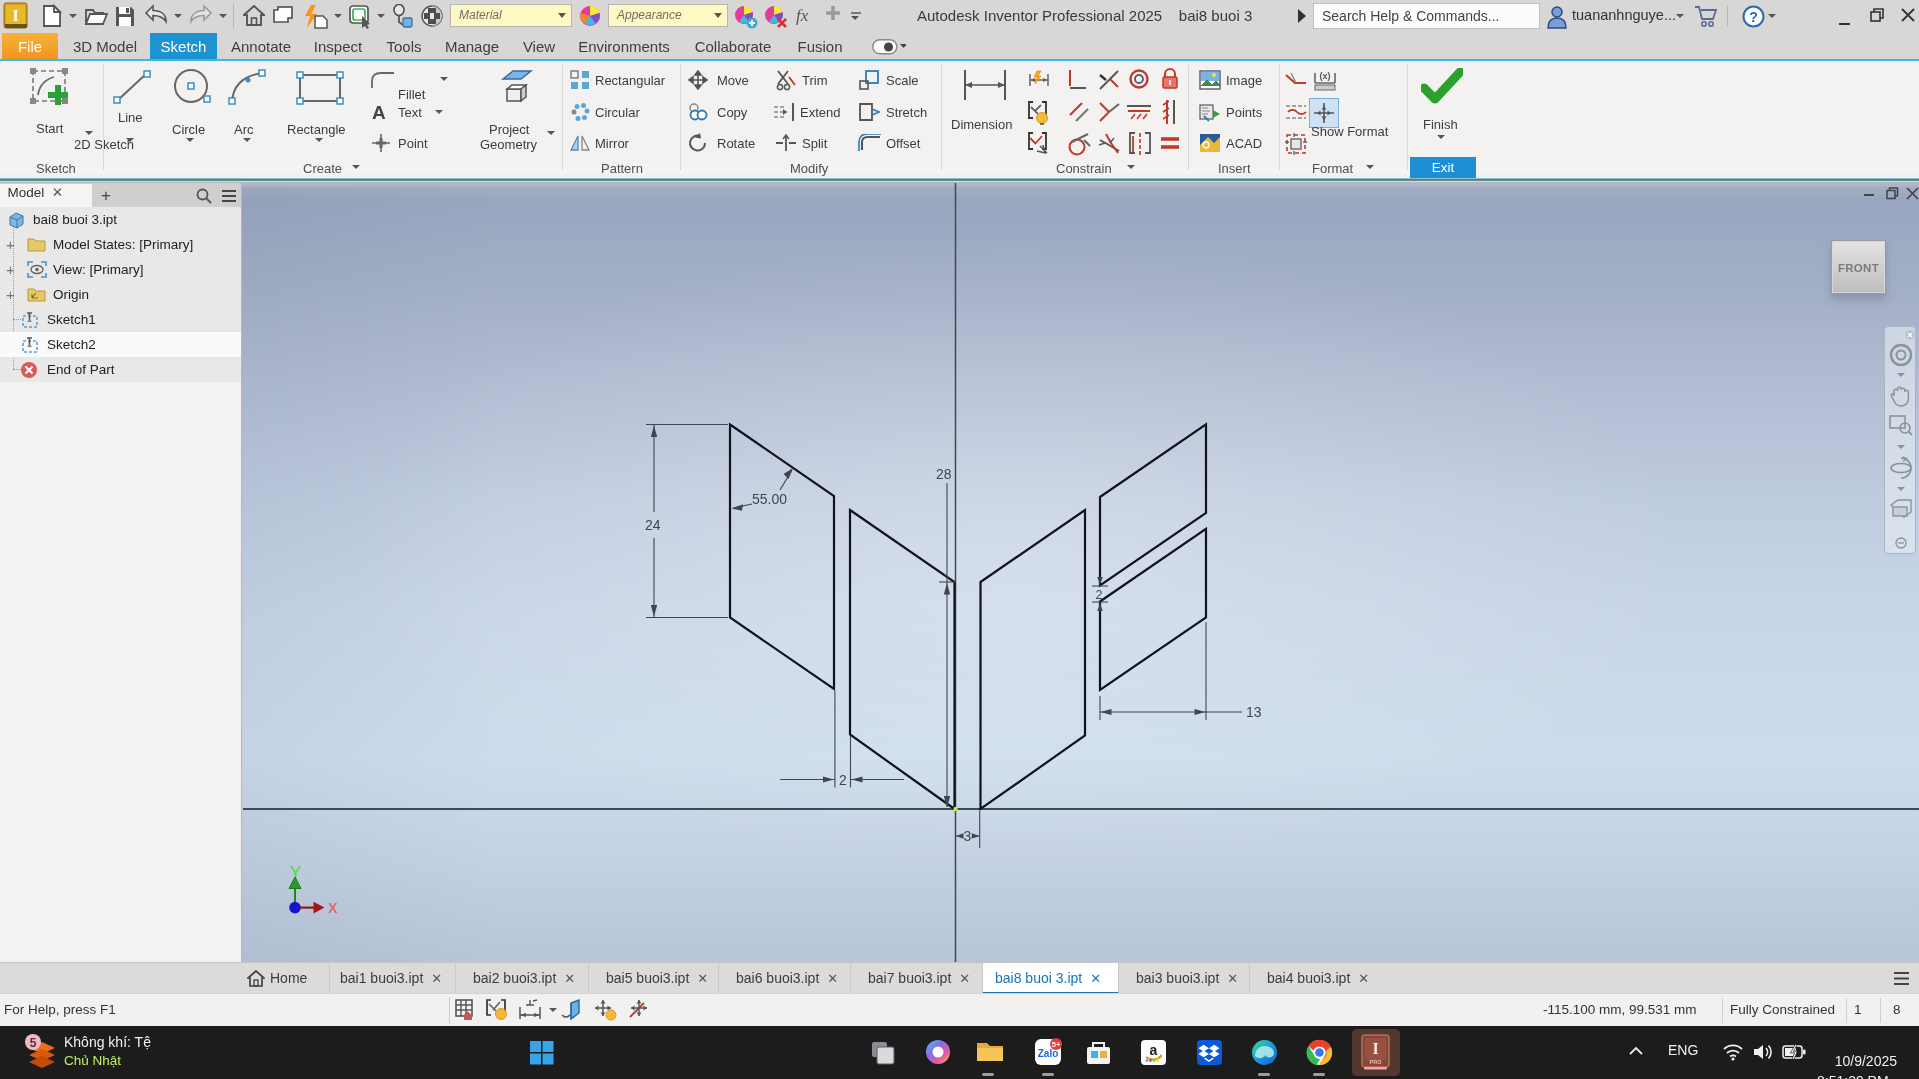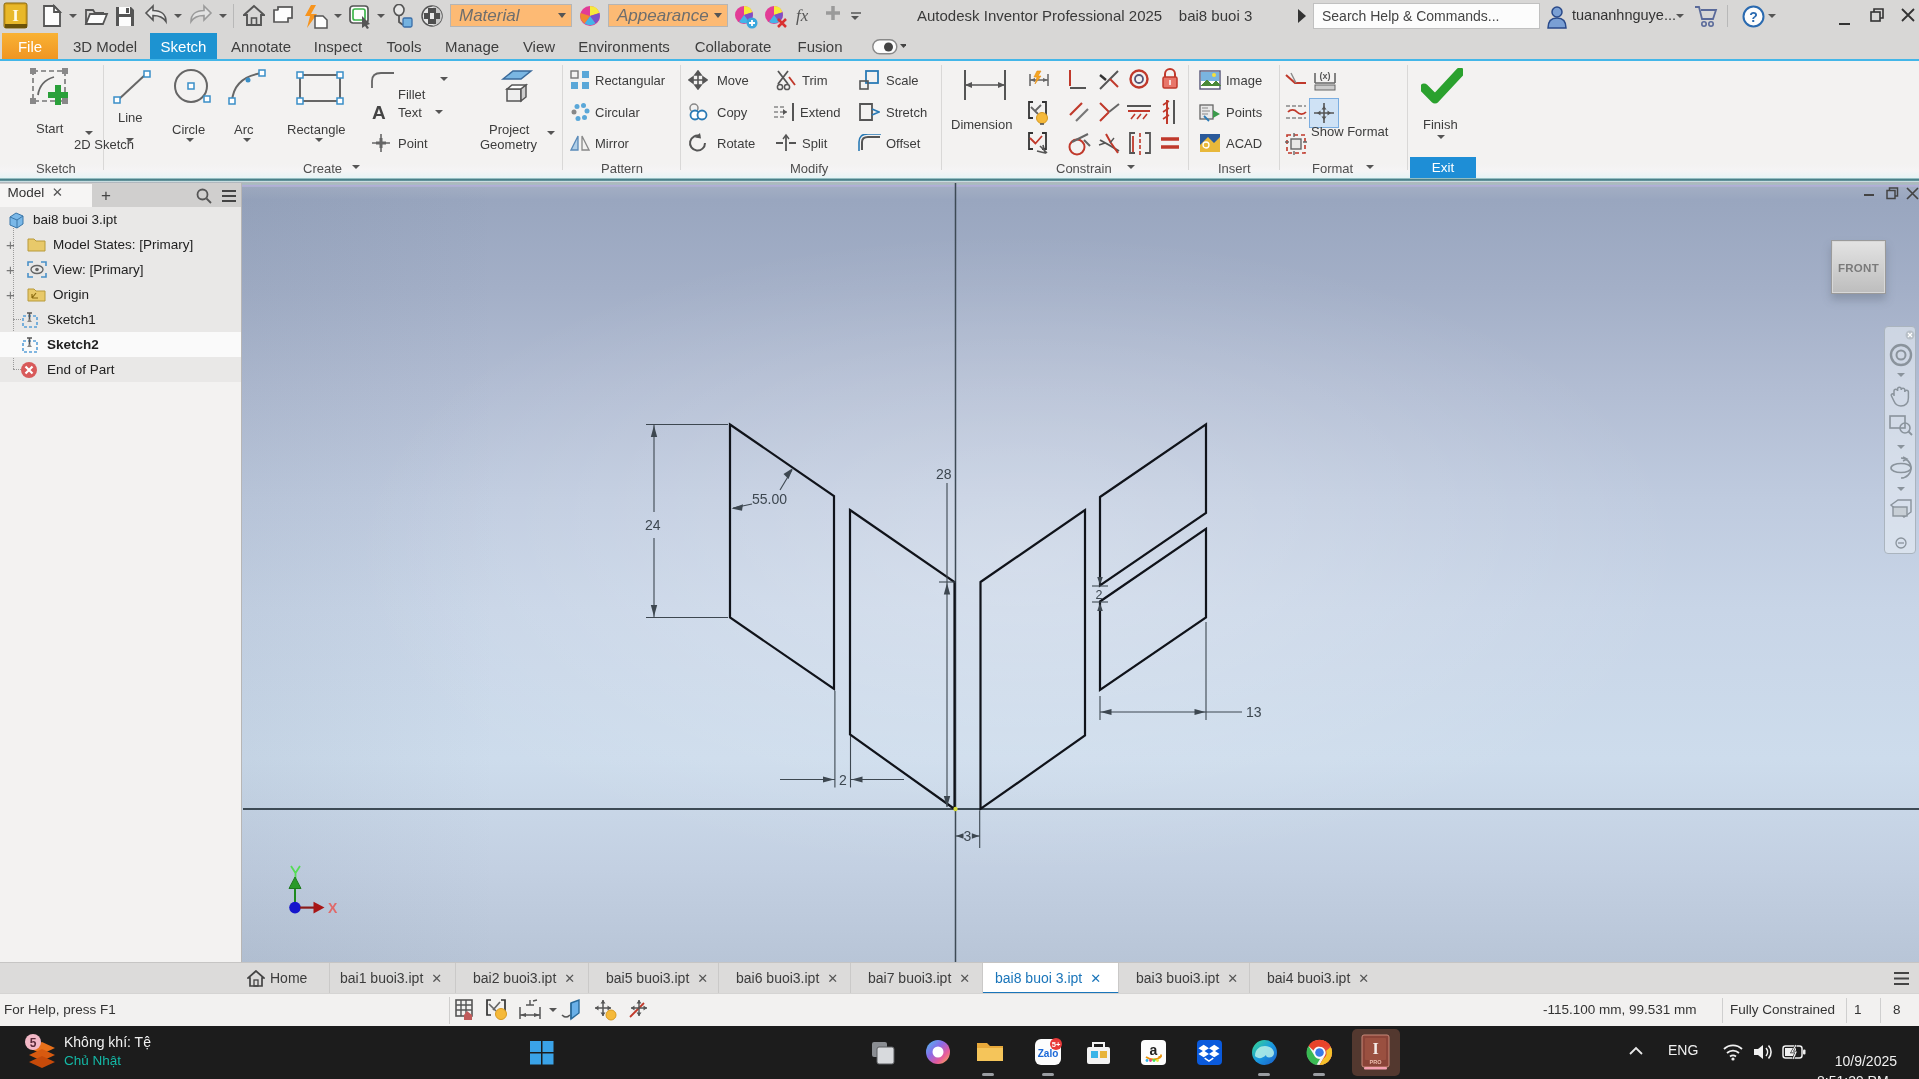--- a/index.html
+++ b/index.html
@@ -3,21 +3,21 @@
 <meta charset="utf-8">
 <style>
   * { margin:0; padding:0; box-sizing:border-box; }
   html,body { width:1919px; height:1079px; overflow:hidden; font-family:"Liberation Sans", sans-serif; }
   .abs { position:absolute; }
   #page { position:relative; width:1919px; height:1079px; background:#f3f2f1; }
 
   
   #titlebar { position:absolute; left:0; top:0; width:1919px; height:33px; background:#d8d7d6; }
   .qicon { position:absolute; top:4px; }
-  .combo { position:absolute; top:4px; height:23px; background:#fdba74; border:1px solid #b5b5b5; color:#6e6e6e; font-style:italic; font-size:17px; line-height:21px; padding-left:8px; }
+  .combo { position:absolute; top:4px; height:23px; background:#fef9c3; border:1px solid #b5b5b5; color:#6e6e6e; font-style:italic; font-size:12px; line-height:21px; padding-left:8px; }
   .combo .arr { position:absolute; right:5px; top:8px; width:0; height:0; border-left:4px solid transparent; border-right:4px solid transparent; border-top:5px solid #555; }
   #title-text { position:absolute; left:917px; top:7px; font-size:15px; color:#3a3a3a; }
   #searchbox { position:absolute; left:1313px; top:3px; width:227px; height:26px; background:#fcfcfc; border:1px solid #c0c0c0; font-size:14px; color:#444; line-height:24px; padding-left:8px; }
   .wbtn { position:absolute; top:0px; width:30px; height:30px; color:#333; font-size:15px; text-align:center; line-height:30px; }
 
   
   #tabrow { position:absolute; left:0; top:33px; width:1919px; height:28px; background:#d8d7d6; }
   #tabrow .tab { position:absolute; top:0; height:28px; line-height:28px; font-size:15px; color:#3e3e3e; text-align:center; }
   #bluestrip { position:absolute; left:0; top:59px; width:1919px; height:2px; background:#43b6e8; }
 
@@ -662,21 +662,21 @@
           <path d="M7 12 l2.5 -3 l2.5 3" fill="#888"></path>
         </svg>
         <span style="position:absolute; left:47px;">Sketch1</span>
       </div>
       <div class="tree" style="top:149px; background:#fafafa;">
         <svg class="abs" style="left:20px; top:3px;" width="20" height="19" viewBox="0 0 20 19">
           <rect x="3" y="6" width="14" height="11" fill="none" stroke="#5aa0d8" stroke-width="1.6" stroke-dasharray="3 2"></rect>
           <path d="M7 3 h5 M9.5 3 v9" stroke="#555" stroke-width="1.6"></path>
           <path d="M7 12 l2.5 -3 l2.5 3" fill="#888"></path>
         </svg>
-        <span style="position:absolute; left:47px; font-weight:bold;">Sketch2</span>
+        <span style="position:absolute; left:47px; font-weight:normal;">Sketch2</span>
       </div>
       <div class="tree" style="top:174px;">
         <svg class="abs" style="left:20px; top:4px;" width="18" height="18" viewBox="0 0 18 18">
           <circle cx="9" cy="9" r="8" fill="#d85a5a"></circle>
           <path d="M5.5 5.5 L12.5 12.5 M12.5 5.5 L5.5 12.5" stroke="#fff" stroke-width="2.2"></path>
         </svg>
         <span style="position:absolute; left:47px;">End of Part</span>
       </div>
     </div>
 
@@ -800,21 +800,21 @@
   <div id="taskbar">
 
     <svg class="abs" style="left:25px; top:6px;" width="34" height="42" viewBox="0 0 34 42">
       <path d="M4 16 l13 -6 l13 6 l-13 6 z" fill="#e8701a"></path>
       <path d="M4 23 l13 -6 l13 6 l-13 6 z" fill="#d85a10"></path>
       <path d="M4 30 l13 -6 l13 6 l-13 6 z" fill="#c64a0a"></path>
       <circle cx="8" cy="10" r="8" fill="#f2b8c6"></circle>
       <text x="8" y="14.5" font-size="12" fill="#5a2a3a" text-anchor="middle" font-weight="bold">5</text>
     </svg>
     <div class="abs" style="left:64px; top:8px; font-size:14px; color:#f2f2f2;">Không khí: Tệ</div>
-    <div class="abs" style="left:64px; top:27px; font-size:13.5px; color:#14b8a6;">Chủ Nhật</div>
+    <div class="abs" style="left:64px; top:27px; font-size:13.5px; color:#bef264;">Chủ Nhật</div>
 
     <svg class="abs" style="left:529px; top:14px;" width="25" height="25" viewBox="0 0 25 25">
       <rect x="1" y="1" width="11" height="11" fill="#3aa3e8"></rect>
       <rect x="13.5" y="1" width="11" height="11" fill="#3aa3e8"></rect>
       <rect x="1" y="13.5" width="11" height="11" fill="#3aa3e8"></rect>
       <rect x="13.5" y="13.5" width="11" height="11" fill="#3aa3e8"></rect>
     </svg>
 
 
     <svg class="abs" style="left:869px; top:13px;" width="28" height="28" viewBox="0 0 28 28">

